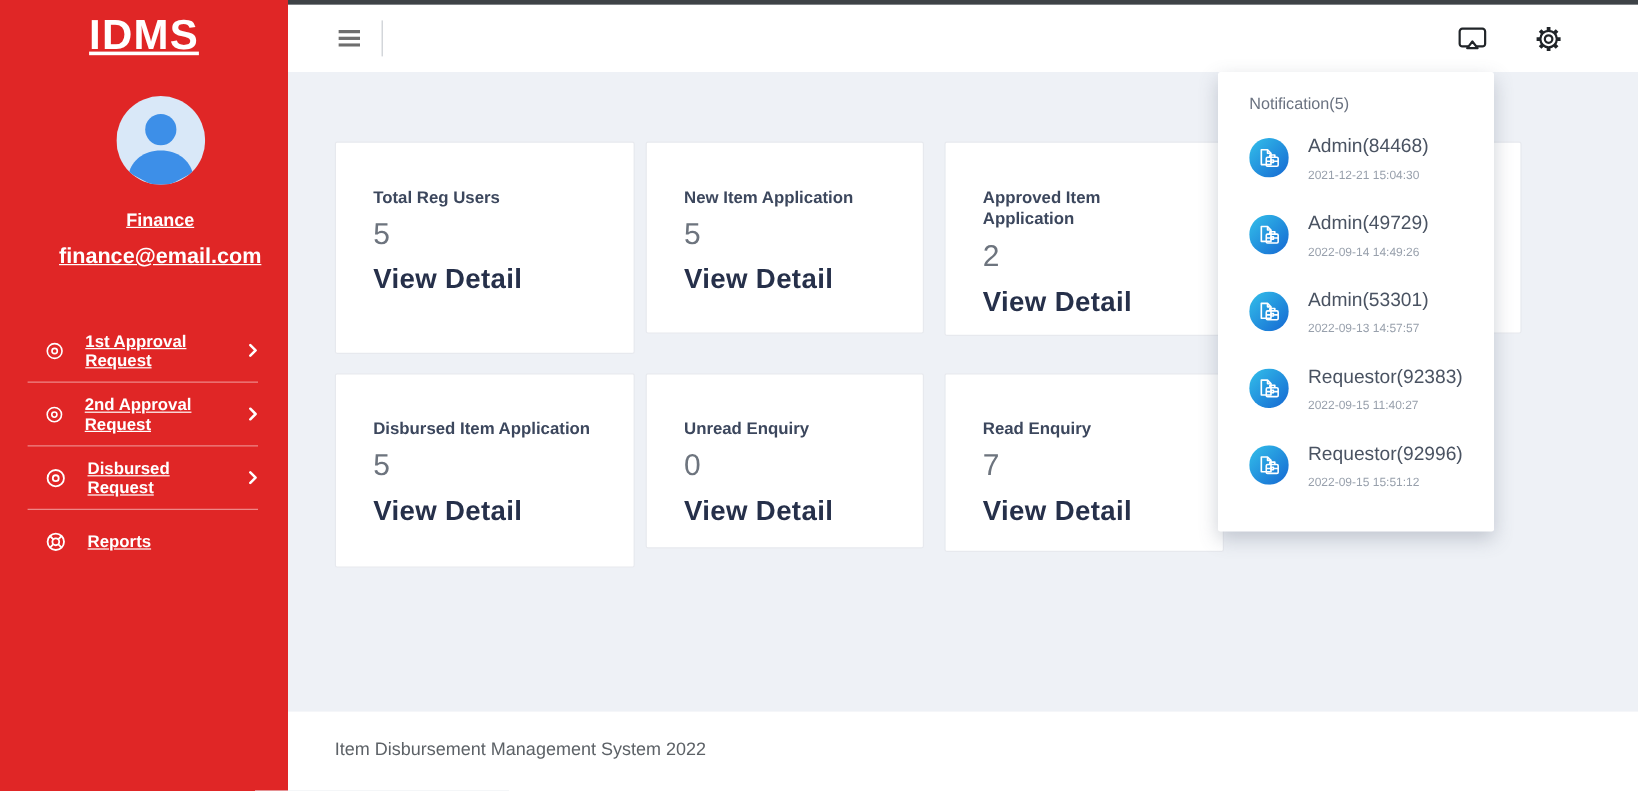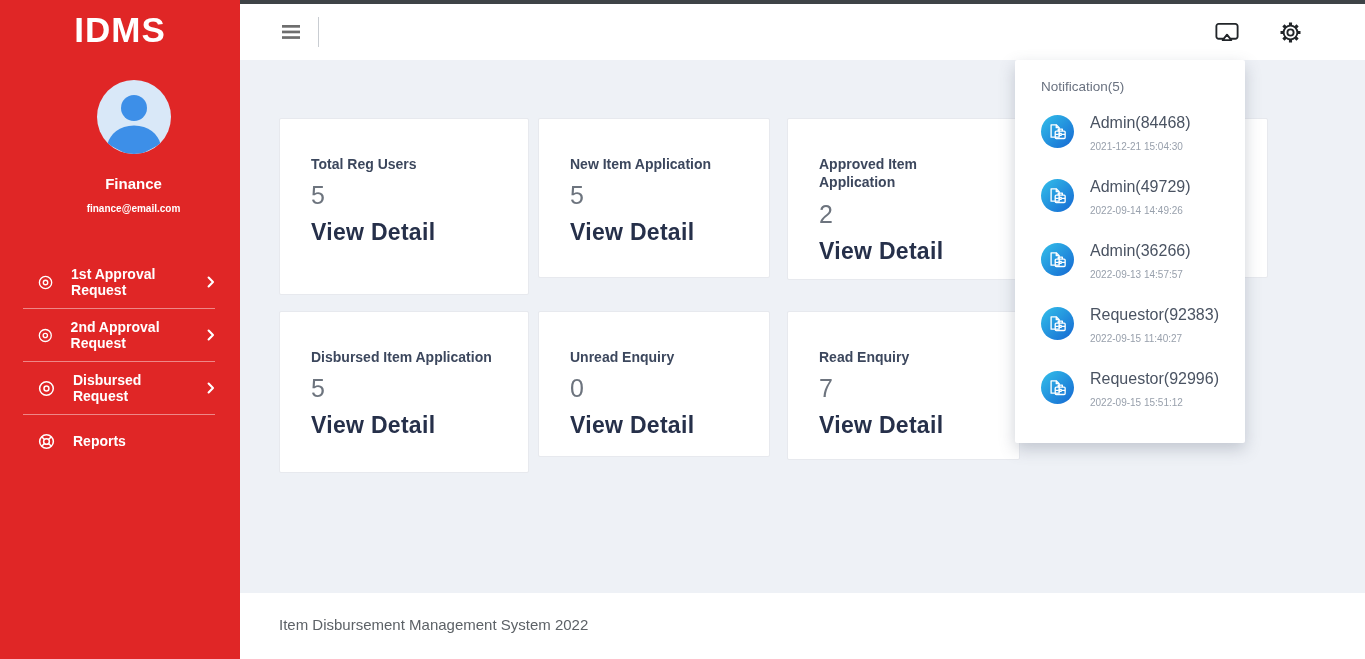--- a/index.html
+++ b/index.html
@@ -2,26 +2,26 @@
 <html><head>
 <meta charset="utf-8">
 <style>
   * { margin:0; padding:0; box-sizing:border-box; }
   html,body { background:#dfe3e8; }
   #page {
     position:relative; width:1365px; height:659px; overflow:hidden;
     font-family:"Liberation Sans", sans-serif; background:#eef1f6;
   }
   
-  #sidebar { position:absolute; left:0; top:0; width:240px; height:659px; background:#e02626; color:#fff; z-index:10; }
+  #sidebar { position:absolute; left:0; top:0; width:240px; height:659px; background:#e02626; color:#fff; z-index:10;text-decoration:underline; }
   .logo { text-align:center; padding-top:10px; font-size:35px; font-weight:bold; letter-spacing:1px; }
   .profile { text-align:center;padding-left:27px; }
   .avatar-wrap { margin:30px auto 0; width:74px; height:74px; }
   .profile-name { margin-top:21px; font-size:15px; font-weight:bold; }
-  .profile-email { margin-top:11px; font-size:10px; font-weight:bold; }
+  .profile-email { margin-top:11px; font-size:18px; font-weight:bold; }
   .side-nav { margin-top:42px; }
   .side-item { display:flex; align-items:center; height:52px; margin:0 25px 0 23px; padding-left:14px; cursor:pointer; }
   .side-item.active { background:rgba(255,255,255,.28); border-radius:7px; }
   .side-item .mlabel { margin-left:17px; font-size:14px; font-weight:bold; }
   .side-item .chev { margin-left:7px; display:flex; align-items:center; }
   .side-div { border-top:1px solid rgba(255,255,255,.45); margin:0 25px 0 23px; }
   
   #topstrip { position:absolute; left:240px; top:0; width:1125px; height:4px; background:#3e4347; }
   #topbar { position:absolute; left:240px; top:4px; width:1125px; height:56px; background:#fff; display:flex; align-items:center; padding:0 62px 0 42px; z-index:5; }
   .vdiv { width:1px; height:30px; background:#c9cdd2; margin-left:18px; }
@@ -243,21 +243,21 @@
         <g stroke="#fff" stroke-width="1.3" fill="none" stroke-linejoin="round">
           <path d="M9.8 21.5 V9.5 h5 l2.8 2.8 v9.2 Z"></path>
             <path d="M14.8 9.5 v2.8 h2.8"></path>
           <rect x="13.8" y="15.6" width="9.6" height="7.2" rx="1"></rect>
           <path d="M16.7 15.6 v-1.9 h4 v1.9"></path>
             <path d="M13.8 18.8 h3.3 M20.1 18.8 h3.3"></path>
           <rect x="17.7" y="17.8" width="1.9" height="1.9"></rect>
         </g>
       </svg>
       <div>
-        <div class="ntitle">Admin(36266)</div>
+        <div class="ntitle">Admin(53301)</div>
         <div class="ntime">2022-09-13 14:57:57</div>
       </div>
     </div>
 
     <div class="nitem">
       <svg class="nicon" viewBox="0 0 32 32">
         <circle cx="16" cy="16" r="16" fill="url(#ng)"></circle>
         <g stroke="#fff" stroke-width="1.3" fill="none" stroke-linejoin="round">
           <path d="M9.8 21.5 V9.5 h5 l2.8 2.8 v9.2 Z"></path>
             <path d="M14.8 9.5 v2.8 h2.8"></path>

